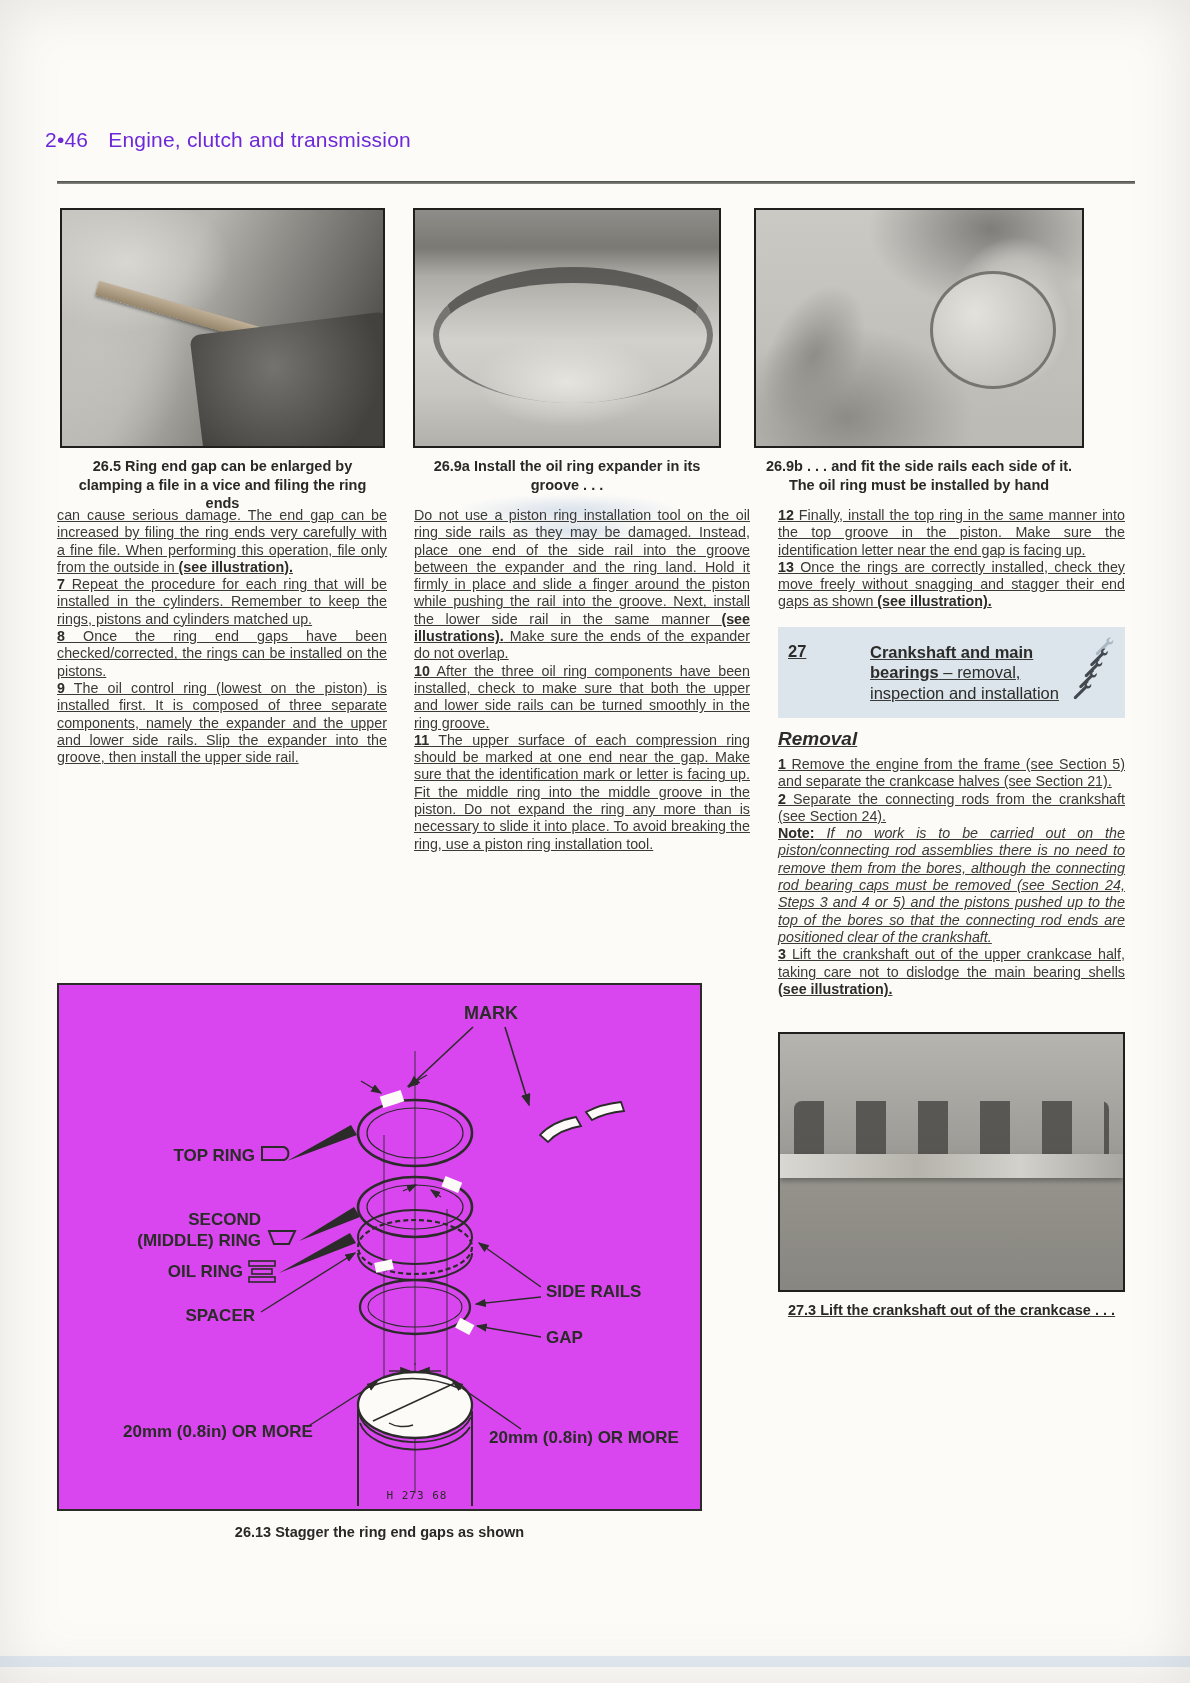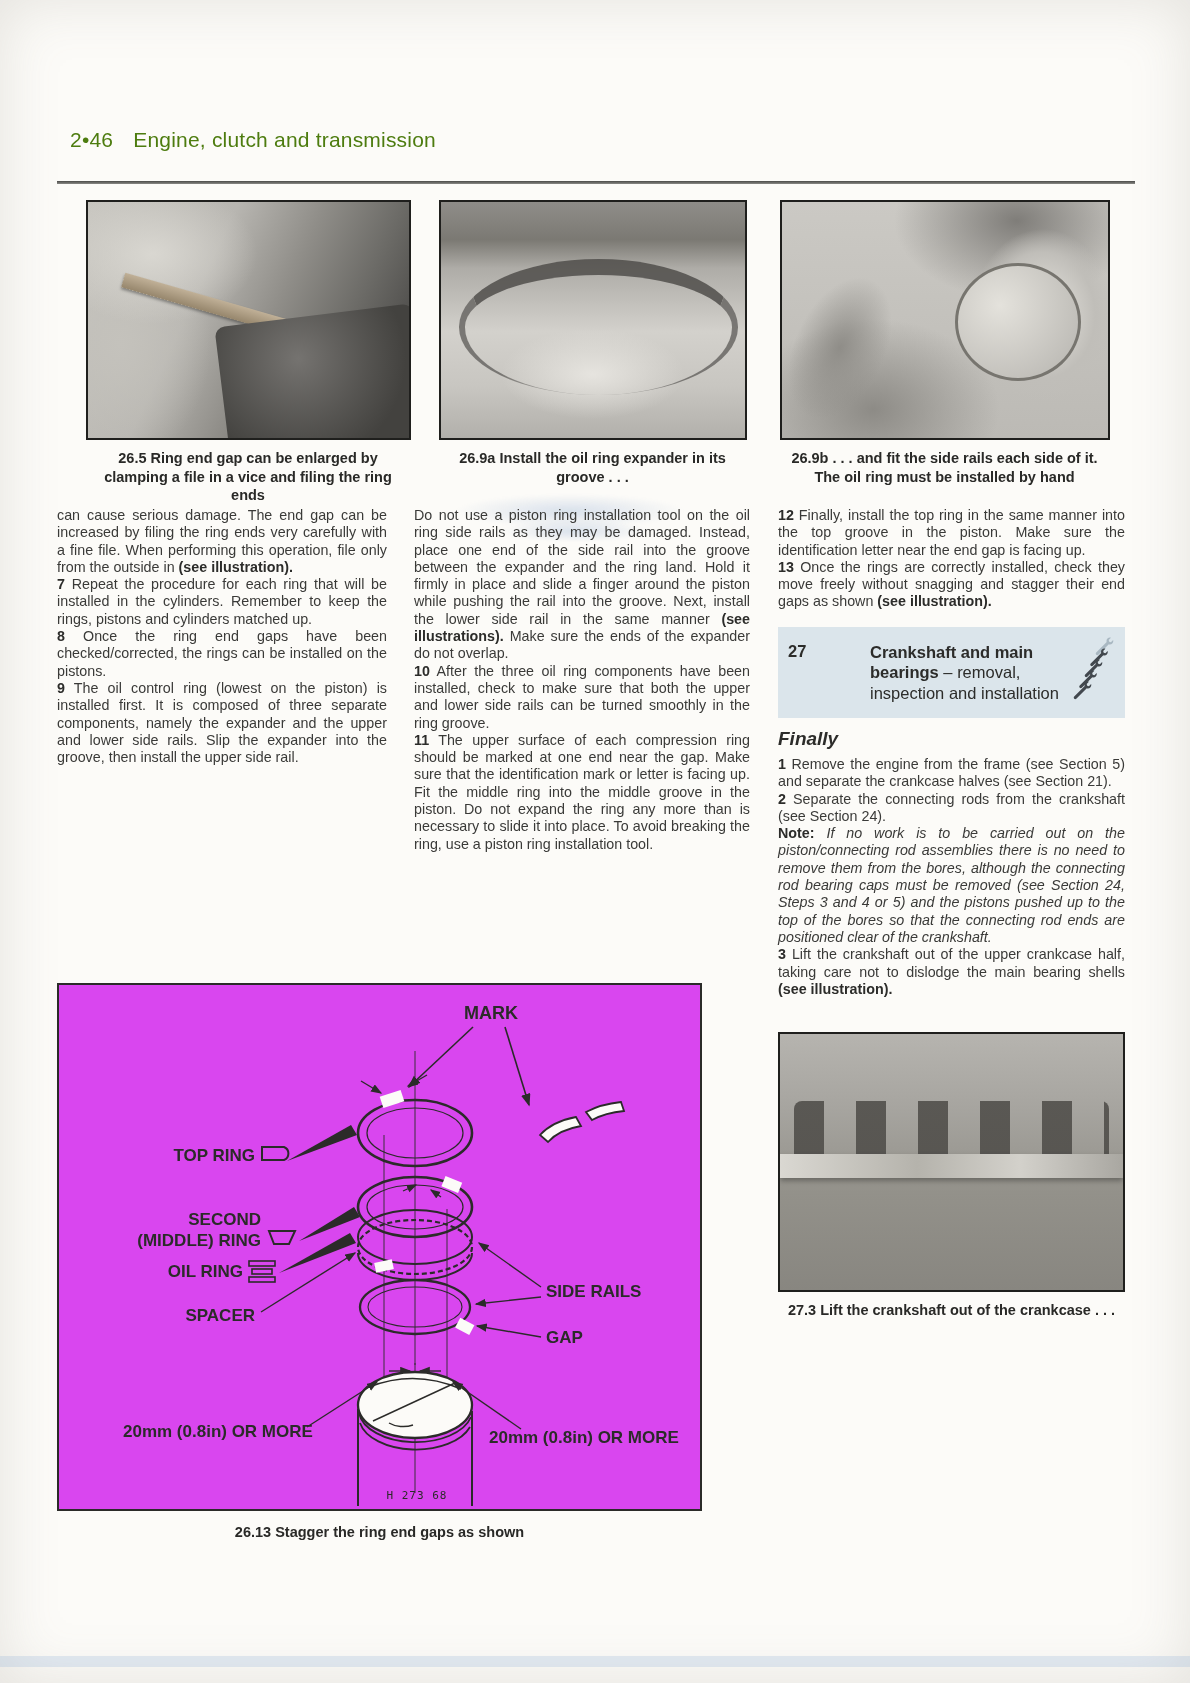--- a/index.html
+++ b/index.html
@@ -4,25 +4,25 @@
 <style>
   html,body{margin:0;padding:0;background:#e8e6e2;}
   .page{
     position:relative;width:1190px;height:1683px;margin:0 auto;
     background:#fcfbf8;
     font-family:"Liberation Sans",sans-serif;color:#3a3a38;
     overflow:hidden;
     box-shadow:inset 0 0 60px rgba(120,115,105,.18);
   }
   
-  .hdr{position:absolute;top:128px;left:70px;font-size:21px;color:#4d7c0f;letter-spacing:.2px;}
+  .hdr{position:absolute;top:128px;left:45px;font-size:21px;color:#6d28d9;letter-spacing:.2px;}
   .hdr .num{margin-right:14px;}
   .rule{position:absolute;top:181px;left:57px;width:1078px;height:3px;background:linear-gradient(#4a4a48,#8a8a86);}
   
-  .photo-row{position:absolute;top:200px;left:60px;width:1075px;display:flex;justify-content:center;}
+  .photo-row{position:absolute;top:208px;left:60px;width:1075px;display:flex;}
   figure{margin:0;}
   .fig1{width:325px;} .fig2{width:308px;margin-left:28px;} .fig3{width:330px;margin-left:25px;padding-left:8px;}
   .photo{height:240px;border:2px solid #1f1f1d;box-sizing:border-box;position:relative;overflow:hidden;background:#b9b7b2;}
   .photo::before,.photo::after{content:"";position:absolute;}
   .p1{background:
       radial-gradient(150px 100px at 20% 22%,#d9d7d1 0%,rgba(217,215,209,0) 70%),
       radial-gradient(130px 170px at 10% 60%,#c4c2bc 0%,rgba(196,194,188,0) 70%),
       linear-gradient(115deg,#c7c5bf 0%,#b8b6b1 35%,#908e89 55%,#6b6a66 74%,#474644 92%);}
   .p1::before{width:170px;height:15px;background:linear-gradient(#c0b097,#96866c);top:40%;left:10%;transform:rotate(16deg);box-shadow:0 2px 3px rgba(0,0,0,.35);}
   .p1::after{width:62%;height:58%;right:-4%;bottom:-6%;background:radial-gradient(circle at 40% 30%,#757370,#43423f 70%);border-radius:10px;transform:rotate(-7deg);}
@@ -31,21 +31,21 @@
   .p2::after{width:60%;height:90px;left:20%;bottom:8%;background:radial-gradient(closest-side,#e6e4df,rgba(230,228,223,0));}
   .p3{background:
       radial-gradient(95px 115px at 80% 48%,#e9e7e1 0%,#c0beb9 55%,rgba(192,190,185,0) 75%),
       radial-gradient(170px 110px at 72% 8%,#7f7d79 0%,rgba(127,125,121,0) 72%),
       radial-gradient(180px 130px at 28% 88%,#8d8b86 0%,rgba(141,139,134,0) 70%),
       linear-gradient(180deg,#cbc9c4,#bcbab5);}
   .p3::before{width:120px;height:112px;border-radius:50%;right:8%;top:26%;border:3px solid #77756f;background:radial-gradient(circle at 35% 35%,#e4e2dc,#b5b3ae);}
   .p3::after{width:90px;height:150px;left:4%;top:30%;background:radial-gradient(closest-side,#8f8d88,rgba(143,141,136,0));transform:rotate(25deg);}
   figcaption{margin-top:9px;font-weight:bold;font-size:14.5px;line-height:1.28;text-align:center;color:#29292;color:#292927;}
   
-  .columns{position:absolute;top:507px;left:57px;width:1078px;display:flex;align-items:flex-start;}
+  .columns{position:absolute;top:507px;left:57px;width:1078px;display:flex;align-items:flex-start;text-decoration:underline;}
   .colA{width:330px;} .colB{width:336px;margin-left:27px;} .colC{width:347px;margin-left:28px;}
   .para{margin:0;font-size:14.3px;line-height:17.3px;text-align:justify;color:#3a3a38;}
   .para b{color:#2c2c2a;}
   .subhead{font-size:19px;line-height:1.2;font-weight:700;font-style:italic;margin:9px 0 5px;text-align:left;color:#2c2c2a;}
   
   .section-box{background:#dbe5eb;margin:16px 0 10px;padding:15px 8px 15px 10px;display:flex;position:relative;gap:48px;}
   .section-box .snum{font-weight:700;font-size:16.5px;width:34px;color:#2c2c2a;}
   .section-box .stitle{font-size:16.5px;line-height:1.24;width:226px;color:#2c2c2a;}
   .section-box .stitle b{font-weight:700;}
   .wrenches{position:absolute;right:10px;top:10px;}
@@ -126,21 +126,21 @@
           </defs>
           <use href="#wr" x="22" y="0" fill="#a9b8c2"></use>
           <use href="#wr" x="16.5" y="11" fill="#42484e"></use>
           <use href="#wr" x="11" y="22" fill="#42484e"></use>
           <use href="#wr" x="5.5" y="33" fill="#42484e"></use>
           <use href="#wr" x="0" y="44" fill="#42484e"></use>
         </svg>
       </div>
 
       <div>
-          <p class="subhead">Finally</p>
+          <p class="subhead">Removal</p>
           <p class="para"><b>1</b> Remove the engine from the frame (see Section 5) and separate the crankcase halves (see Section 21).</p>
           <p class="para"><b>2</b> Separate the connecting rods from the crankshaft (see Section 24).</p>
           <p class="para note"><b>Note:</b><i> If no work is to be carried out on the piston/connecting rod assemblies there is no need to remove them from the bores, although the connecting rod bearing caps must be removed (see Section 24, Steps 3 and 4 or 5) and the pistons pushed up to the top of the bores so that the connecting rod ends are positioned clear of the crankshaft.</i></p>
           <p class="para"><b>3</b> Lift the crankshaft out of the upper crankcase half, taking care not to dislodge the main bearing shells <b>(see illustration).</b></p>
         </div>
 
       <div class="right-photo"></div>
       <div class="right-caption">27.3  Lift the crankshaft out of the crankcase . . .</div>
     </div>
   </div>

